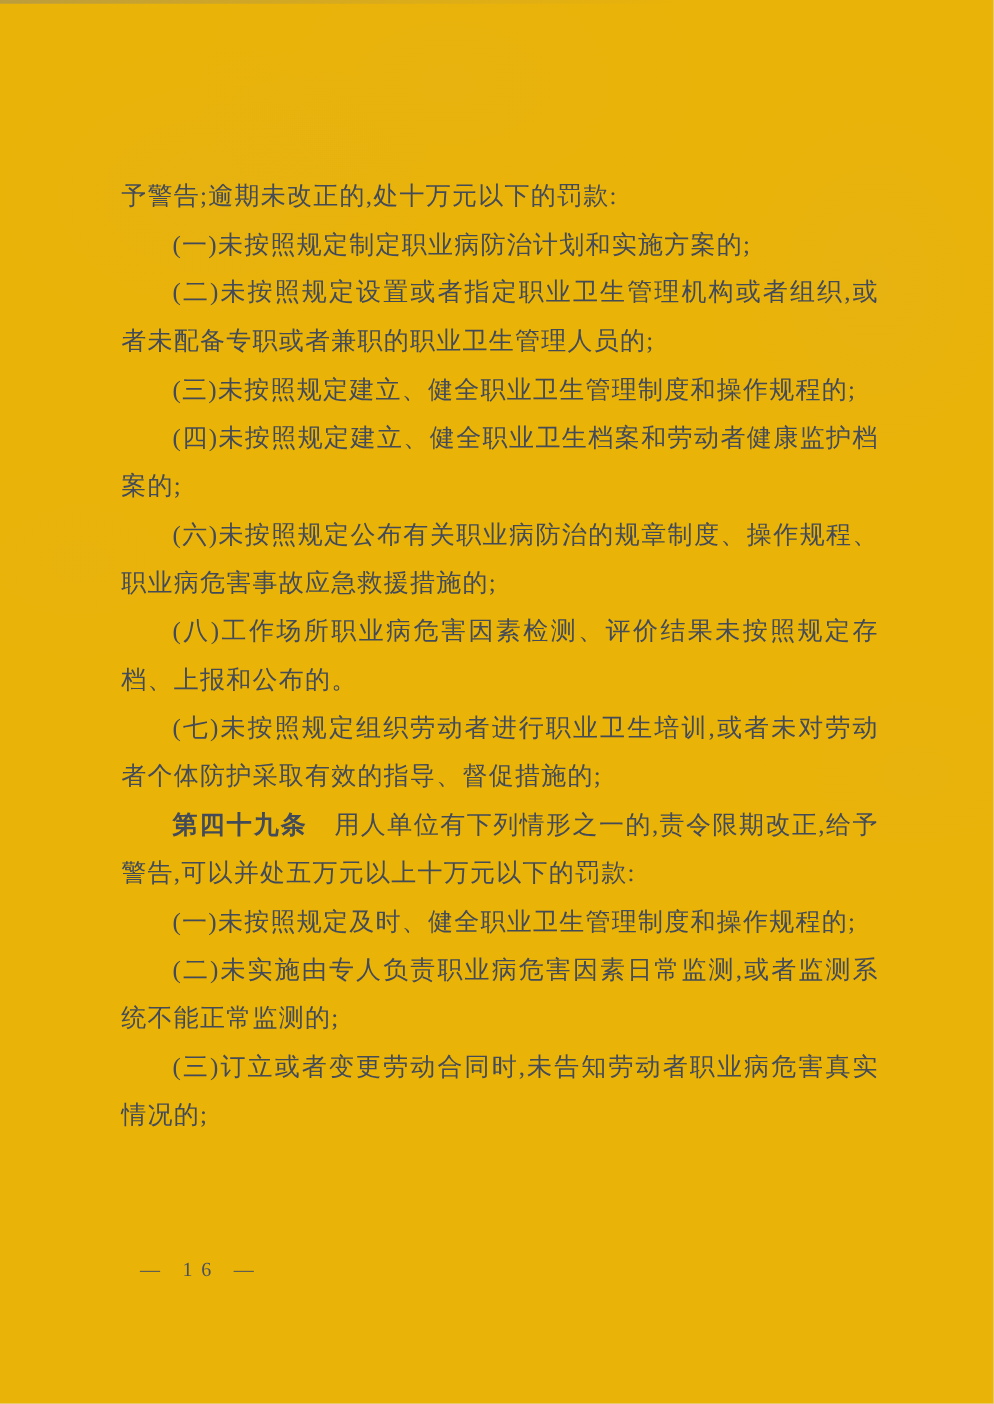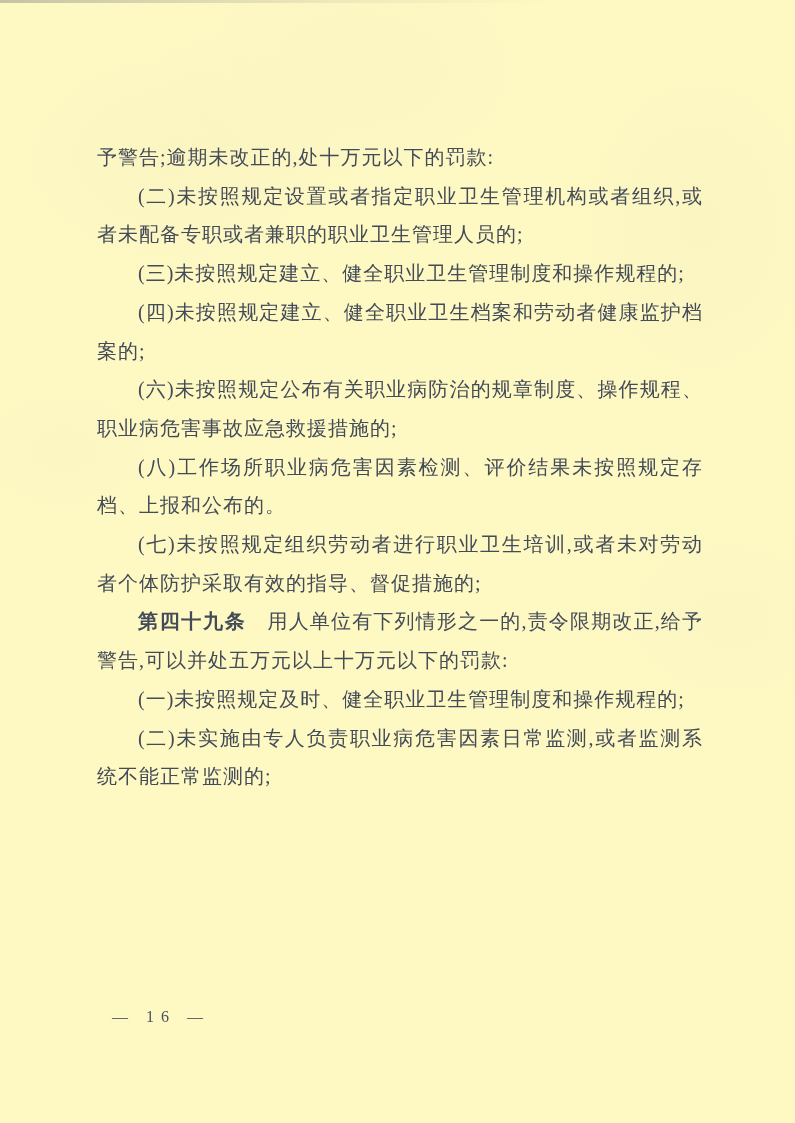--- a/index.html
+++ b/index.html
@@ -5,21 +5,21 @@
   html, body {
     margin: 0;
     padding: 0;
     background: #e9e9e7;
   }
   .page {
     position: relative;
     width: 795px;
     height: 1123px;
     margin: 0 auto;
-    background: #fef9c3;
+    background: #eab308;
     overflow: hidden;
     font-family: "Liberation Serif", "DejaVu Serif", serif;
   }
   
   .page::before {
     content: "";
     position: absolute;
     inset: 0;
     pointer-events: none;
     background:
@@ -70,27 +70,29 @@
   }
 </style>
 </head>
 <body>
 
 <div class="page">
   <div class="scan-edge"></div>
 
   <div class="doc-body" id="doc-body">
       <p class="">予警告;逾期未改正的,处十万元以下的罚款:</p>
+      <p class="indent">(一)未按照规定制定职业病防治计划和实施方案的;</p>
       <p class="indent">(二)未按照规定设置或者指定职业卫生管理机构或者组织,或者未配备专职或者兼职的职业卫生管理人员的;</p>
       <p class="indent">(三)未按照规定建立、健全职业卫生管理制度和操作规程的;</p>
       <p class="indent">(四)未按照规定建立、健全职业卫生档案和劳动者健康监护档案的;</p>
       <p class="indent">(六)未按照规定公布有关职业病防治的规章制度、操作规程、职业病危害事故应急救援措施的;</p>
       <p class="indent">(八)工作场所职业病危害因素检测、评价结果未按照规定存档、上报和公布的。</p>
       <p class="indent">(七)未按照规定组织劳动者进行职业卫生培训,或者未对劳动者个体防护采取有效的指导、督促措施的;</p>
       <p class="indent"><b>第四十九条</b>　用人单位有下列情形之一的,责令限期改正,给予警告,可以并处五万元以上十万元以下的罚款:</p>
       <p class="indent">(一)未按照规定及时、健全职业卫生管理制度和操作规程的;</p>
       <p class="indent">(二)未实施由专人负责职业病危害因素日常监测,或者监测系统不能正常监测的;</p>
+      <p class="indent">(三)订立或者变更劳动合同时,未告知劳动者职业病危害真实情况的;</p>
     </div>
 
   <div class="page-footer">
     <span>— 16 —</span>
   </div>
 </div>
 
 </body></html>

